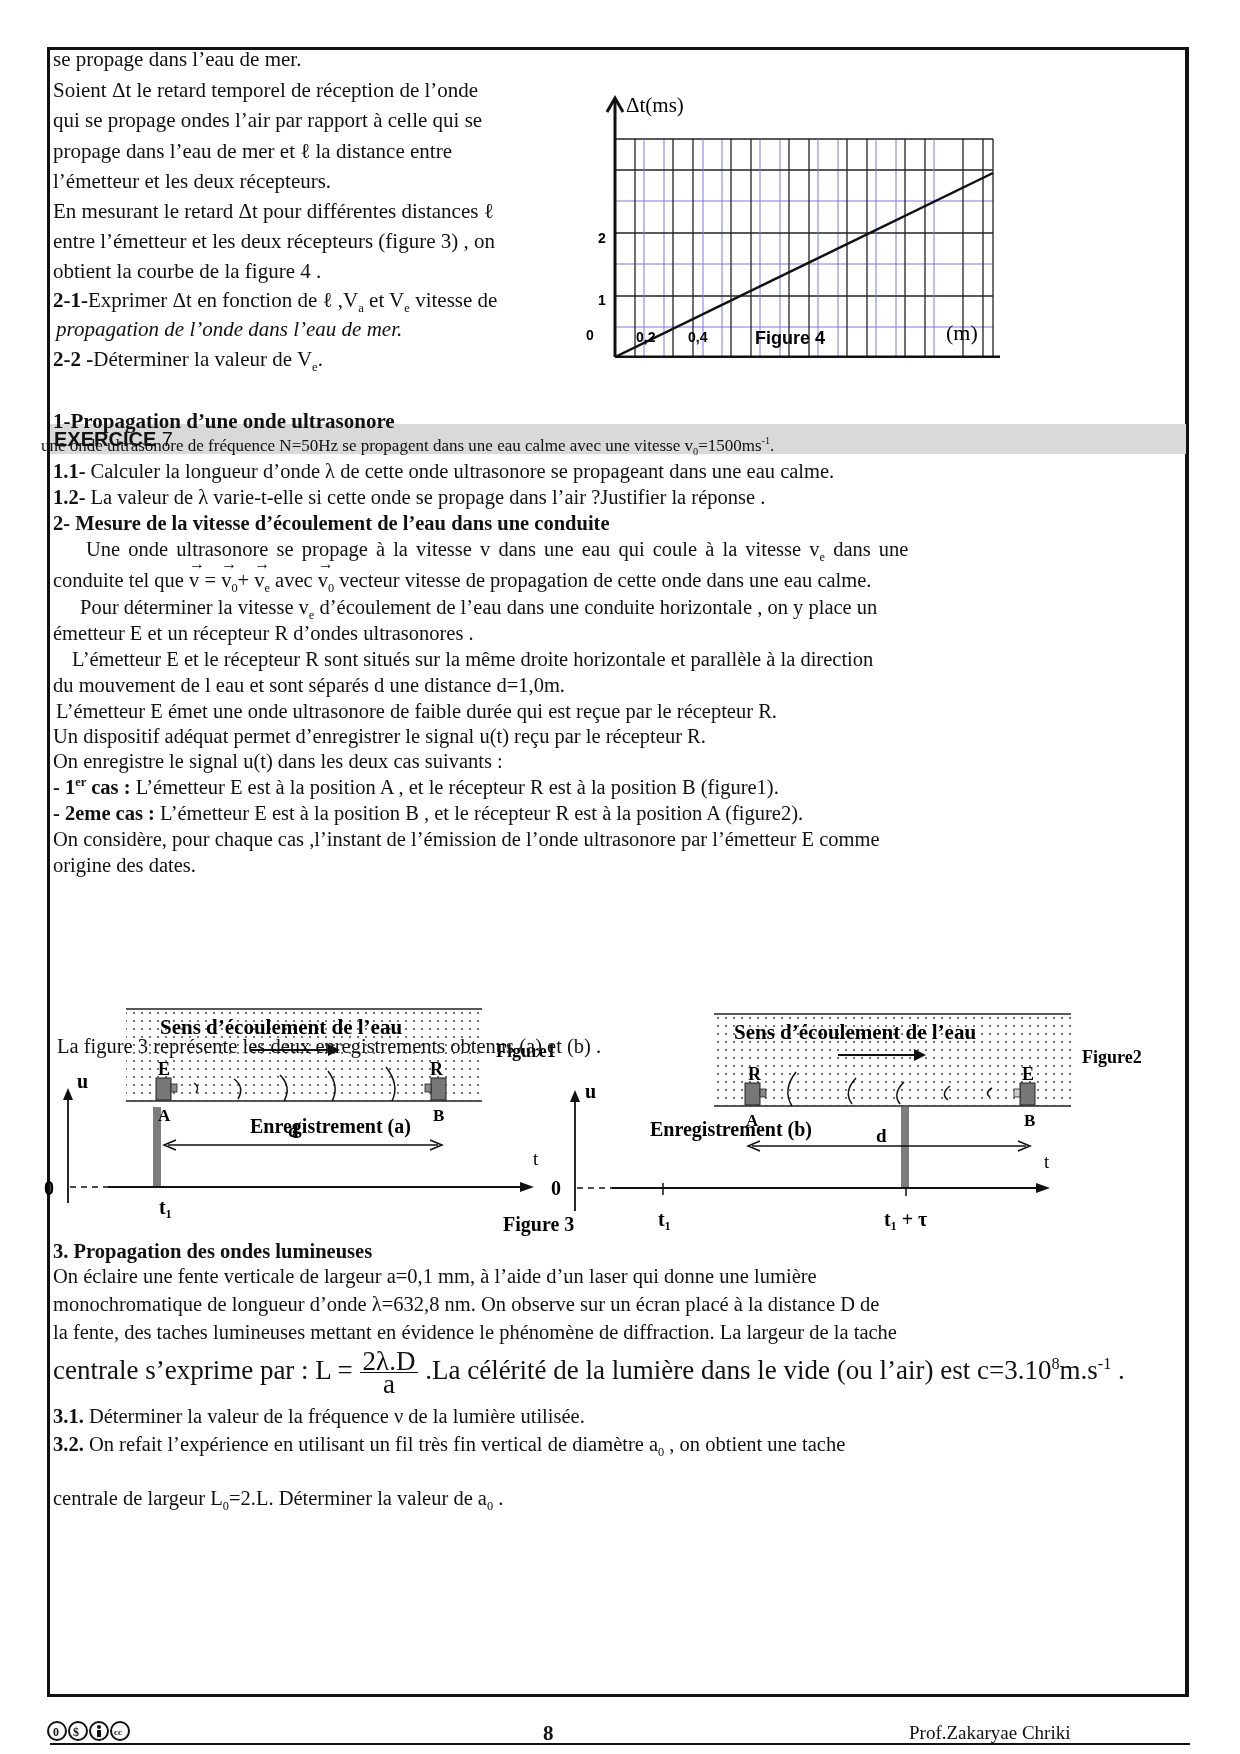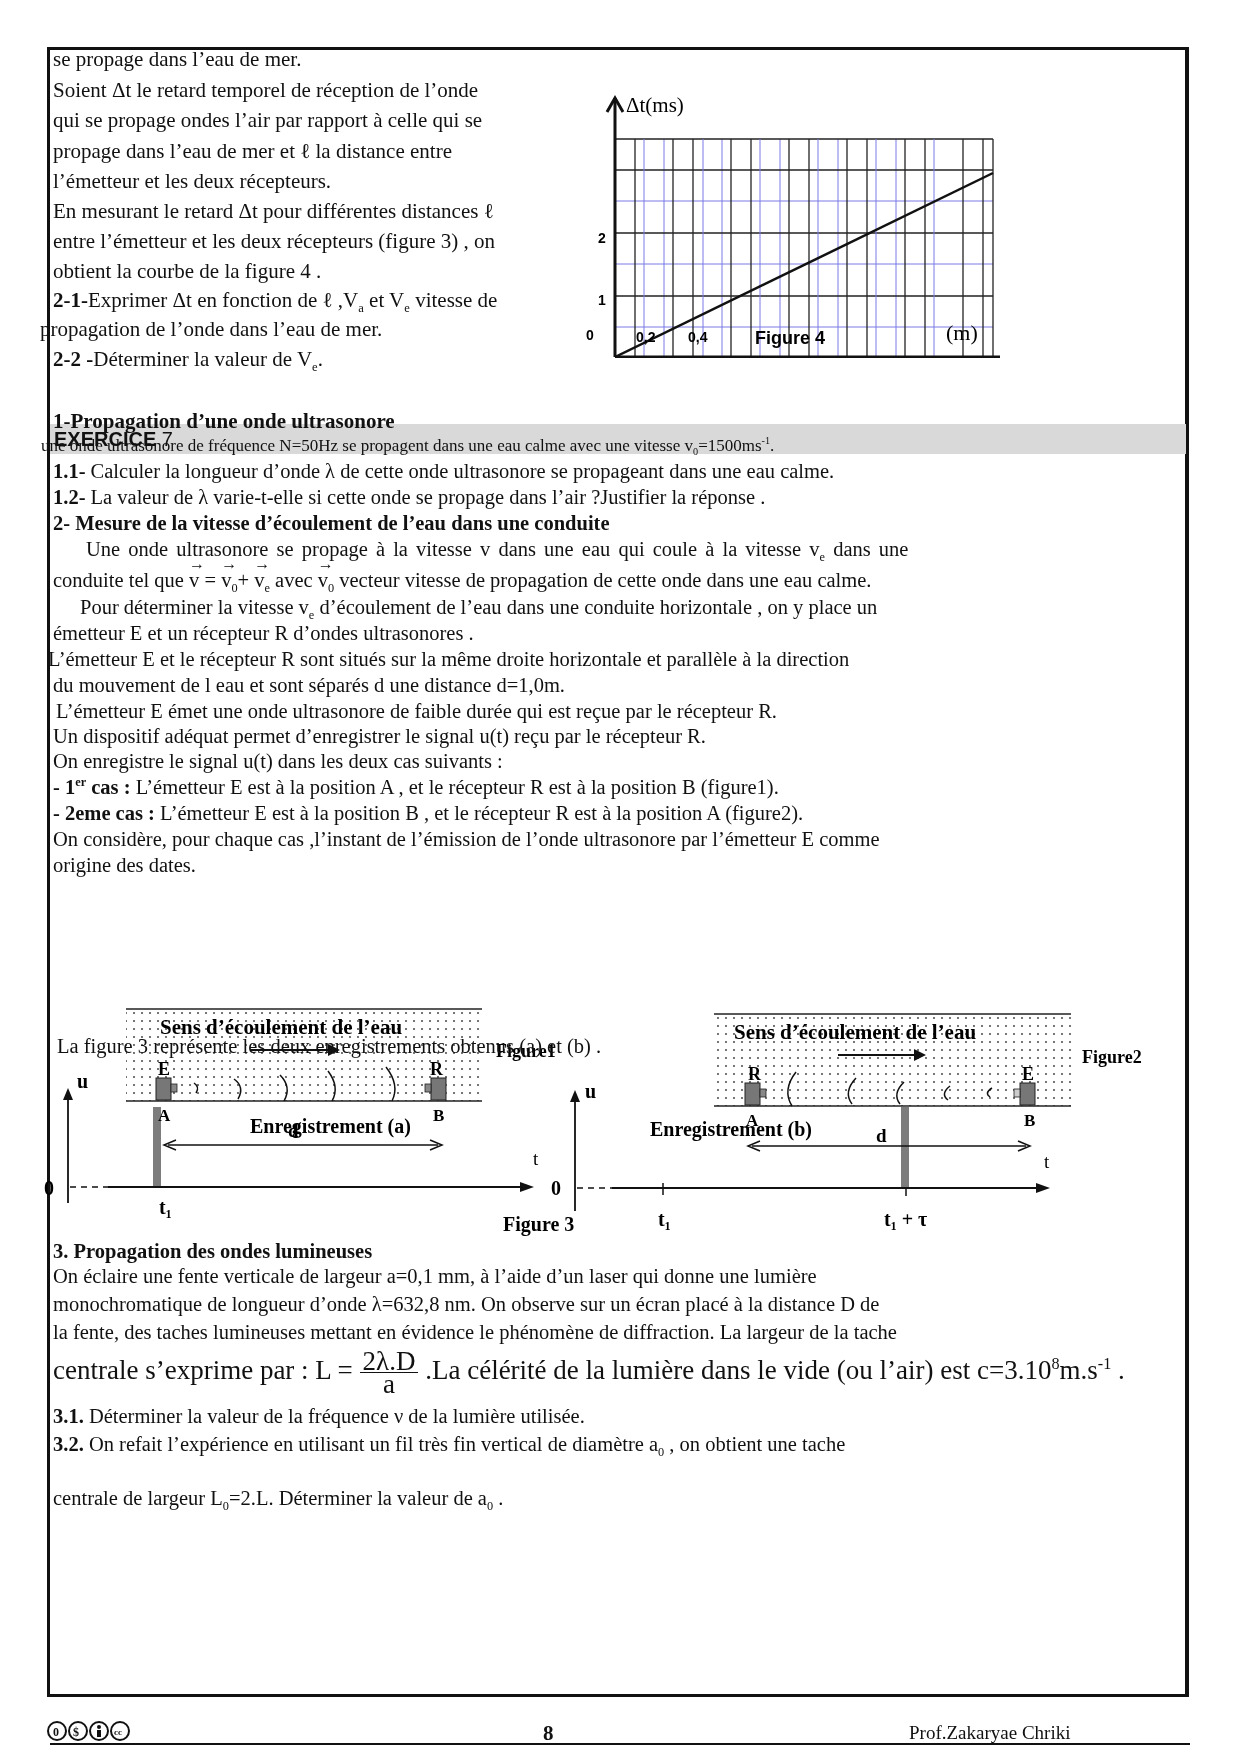--- a/index.html
+++ b/index.html
@@ -29,21 +29,21 @@
   <div class="t" style="left:53px;top:75px;">Soient Δt le retard temporel de réception de l’onde</div>
   <div class="t" style="left:53px;top:105px;">qui se propage ondes l’air par rapport  à celle qui se</div>
   <div class="t" style="left:53px;top:136px;">propage dans l’eau de mer et ℓ la distance entre</div>
   <div class="t" style="left:53px;top:166px;">l’émetteur et les deux récepteurs.</div>
   <div class="t" style="left:53px;top:196px;">En mesurant le retard Δt pour différentes distances ℓ</div>
   <div class="t" style="left:53px;top:226px;">entre l’émetteur et les deux récepteurs (figure 3) , on</div>
   <div class="t" style="left:53px;top:256px;">obtient la courbe de la figure 4 .</div>
   <div class="t" style="left:53px;top:285px;">
     <b>2-1-</b><span>Exprimer Δt en fonction de ℓ ,V</span><sub>a</sub><span> et V</span><sub>e</sub><span> vitesse de</span>
   </div>
-  <div class="t" style="left:40px;top:314px;">propagation de l’onde dans l’eau de mer.</div>
+  <div class="t" style="left:56px;top:314px;font-style:italic;">propagation de l’onde dans l’eau de mer.</div>
   <div class="t" style="left:53px;top:344px;">
     <b>2-2 -</b><span>Déterminer la valeur de V</span><sub>e</sub><span>.</span>
   </div>
 </div>
 
 <svg style="position:absolute;left:580px;top:88px;" width="420" height="270" viewBox="580 88 420 270">
   <g stroke="#7a7ae6" stroke-width="1">
     <line x1="664" y1="139" x2="664" y2="357"></line>
       <line x1="722" y1="139" x2="722" y2="357"></line>
     <line x1="780" y1="139" x2="780" y2="357"></line>
@@ -108,21 +108,21 @@
 <div class="t" style="left:53px;top:482px;font-size:20.5px;"><b>1.2-</b><span>  La valeur de λ varie-t-elle si cette onde se propage dans l’air ?Justifier la réponse .</span></div>
 
 <div class="t b" style="left:53px;top:508px;font-size:20.5px;">2- Mesure de la vitesse d’écoulement de l’eau dans une conduite</div>
 <div class="t" style="left:86px;top:534px;font-size:20.5px;word-spacing:3px;"><span>Une onde ultrasonore se propage à la vitesse v dans une eau qui coule à la vitesse v</span><sub>e</sub><span> dans une</span></div>
 <div class="t" style="left:53px;top:565px;font-size:20.5px;">
   <span>conduite tel que </span>
   <span class="vec">v</span><span> = </span><span class="vec">v</span><sub>0</sub><span>+ </span><span class="vec">v</span><sub>e</sub><span>  avec  </span><span class="vec">v</span><sub>0</sub><span>  vecteur vitesse de propagation  de cette onde dans une eau calme.</span>
 </div>
 <div class="t" style="left:80px;top:592px;font-size:20.5px;"><span>Pour déterminer la vitesse v</span><sub>e</sub><span> d’écoulement de l’eau dans une conduite horizontale , on y place un</span></div>
 <div class="t" style="left:53px;top:618px;font-size:20.5px;font-family:Liberation Serif, serif;">émetteur E et un récepteur R d’ondes ultrasonores .</div>
-<div class="t" style="left:48px;top:644px;font-size:20.5px;">L’émetteur E et le récepteur R sont situés sur la même droite horizontale et parallèle à la direction</div>
+<div class="t" style="left:72px;top:644px;font-size:20.5px;">L’émetteur E et le récepteur R sont situés sur la même droite horizontale et parallèle à la direction</div>
 <div class="t" style="left:53px;top:670px;font-size:20.5px;">du mouvement de l eau et sont séparés d une distance d=1,0m.</div>
 <div class="t" style="left:56px;top:696px;font-size:20.5px;">L’émetteur E émet une onde ultrasonore de faible durée qui est reçue par le récepteur R.</div>
 <div class="t" style="left:53px;top:721px;font-size:20.5px;">Un dispositif adéquat permet d’enregistrer le signal u(t) reçu par le récepteur R.</div>
 <div class="t" style="left:53px;top:746px;font-size:20.5px;">On enregistre  le signal u(t) dans les deux cas suivants :</div>
 <div class="t" style="left:53px;top:772px;font-size:20.5px;"><b>- 1</b><sup class="b">er</sup><b> cas :</b><span> L’émetteur E est à la position A , et le récepteur R est à la position B (figure1).</span></div>
 <div class="t" style="left:53px;top:798px;font-size:20.5px;"><b>- 2eme cas :</b><span> L’émetteur E est à la position B , et le récepteur R est à la position A (figure2).</span></div>
 <div class="t" style="left:53px;top:824px;font-size:20.5px;">On considère, pour chaque cas ,l’instant de l’émission de l’onde ultrasonore par l’émetteur E comme</div>
 <div class="t" style="left:53px;top:850px;font-size:20.5px;">origine des dates.</div>
 
 <svg style="position:absolute;left:100px;top:995px;" width="480" height="170" viewBox="0 0 480 170">

